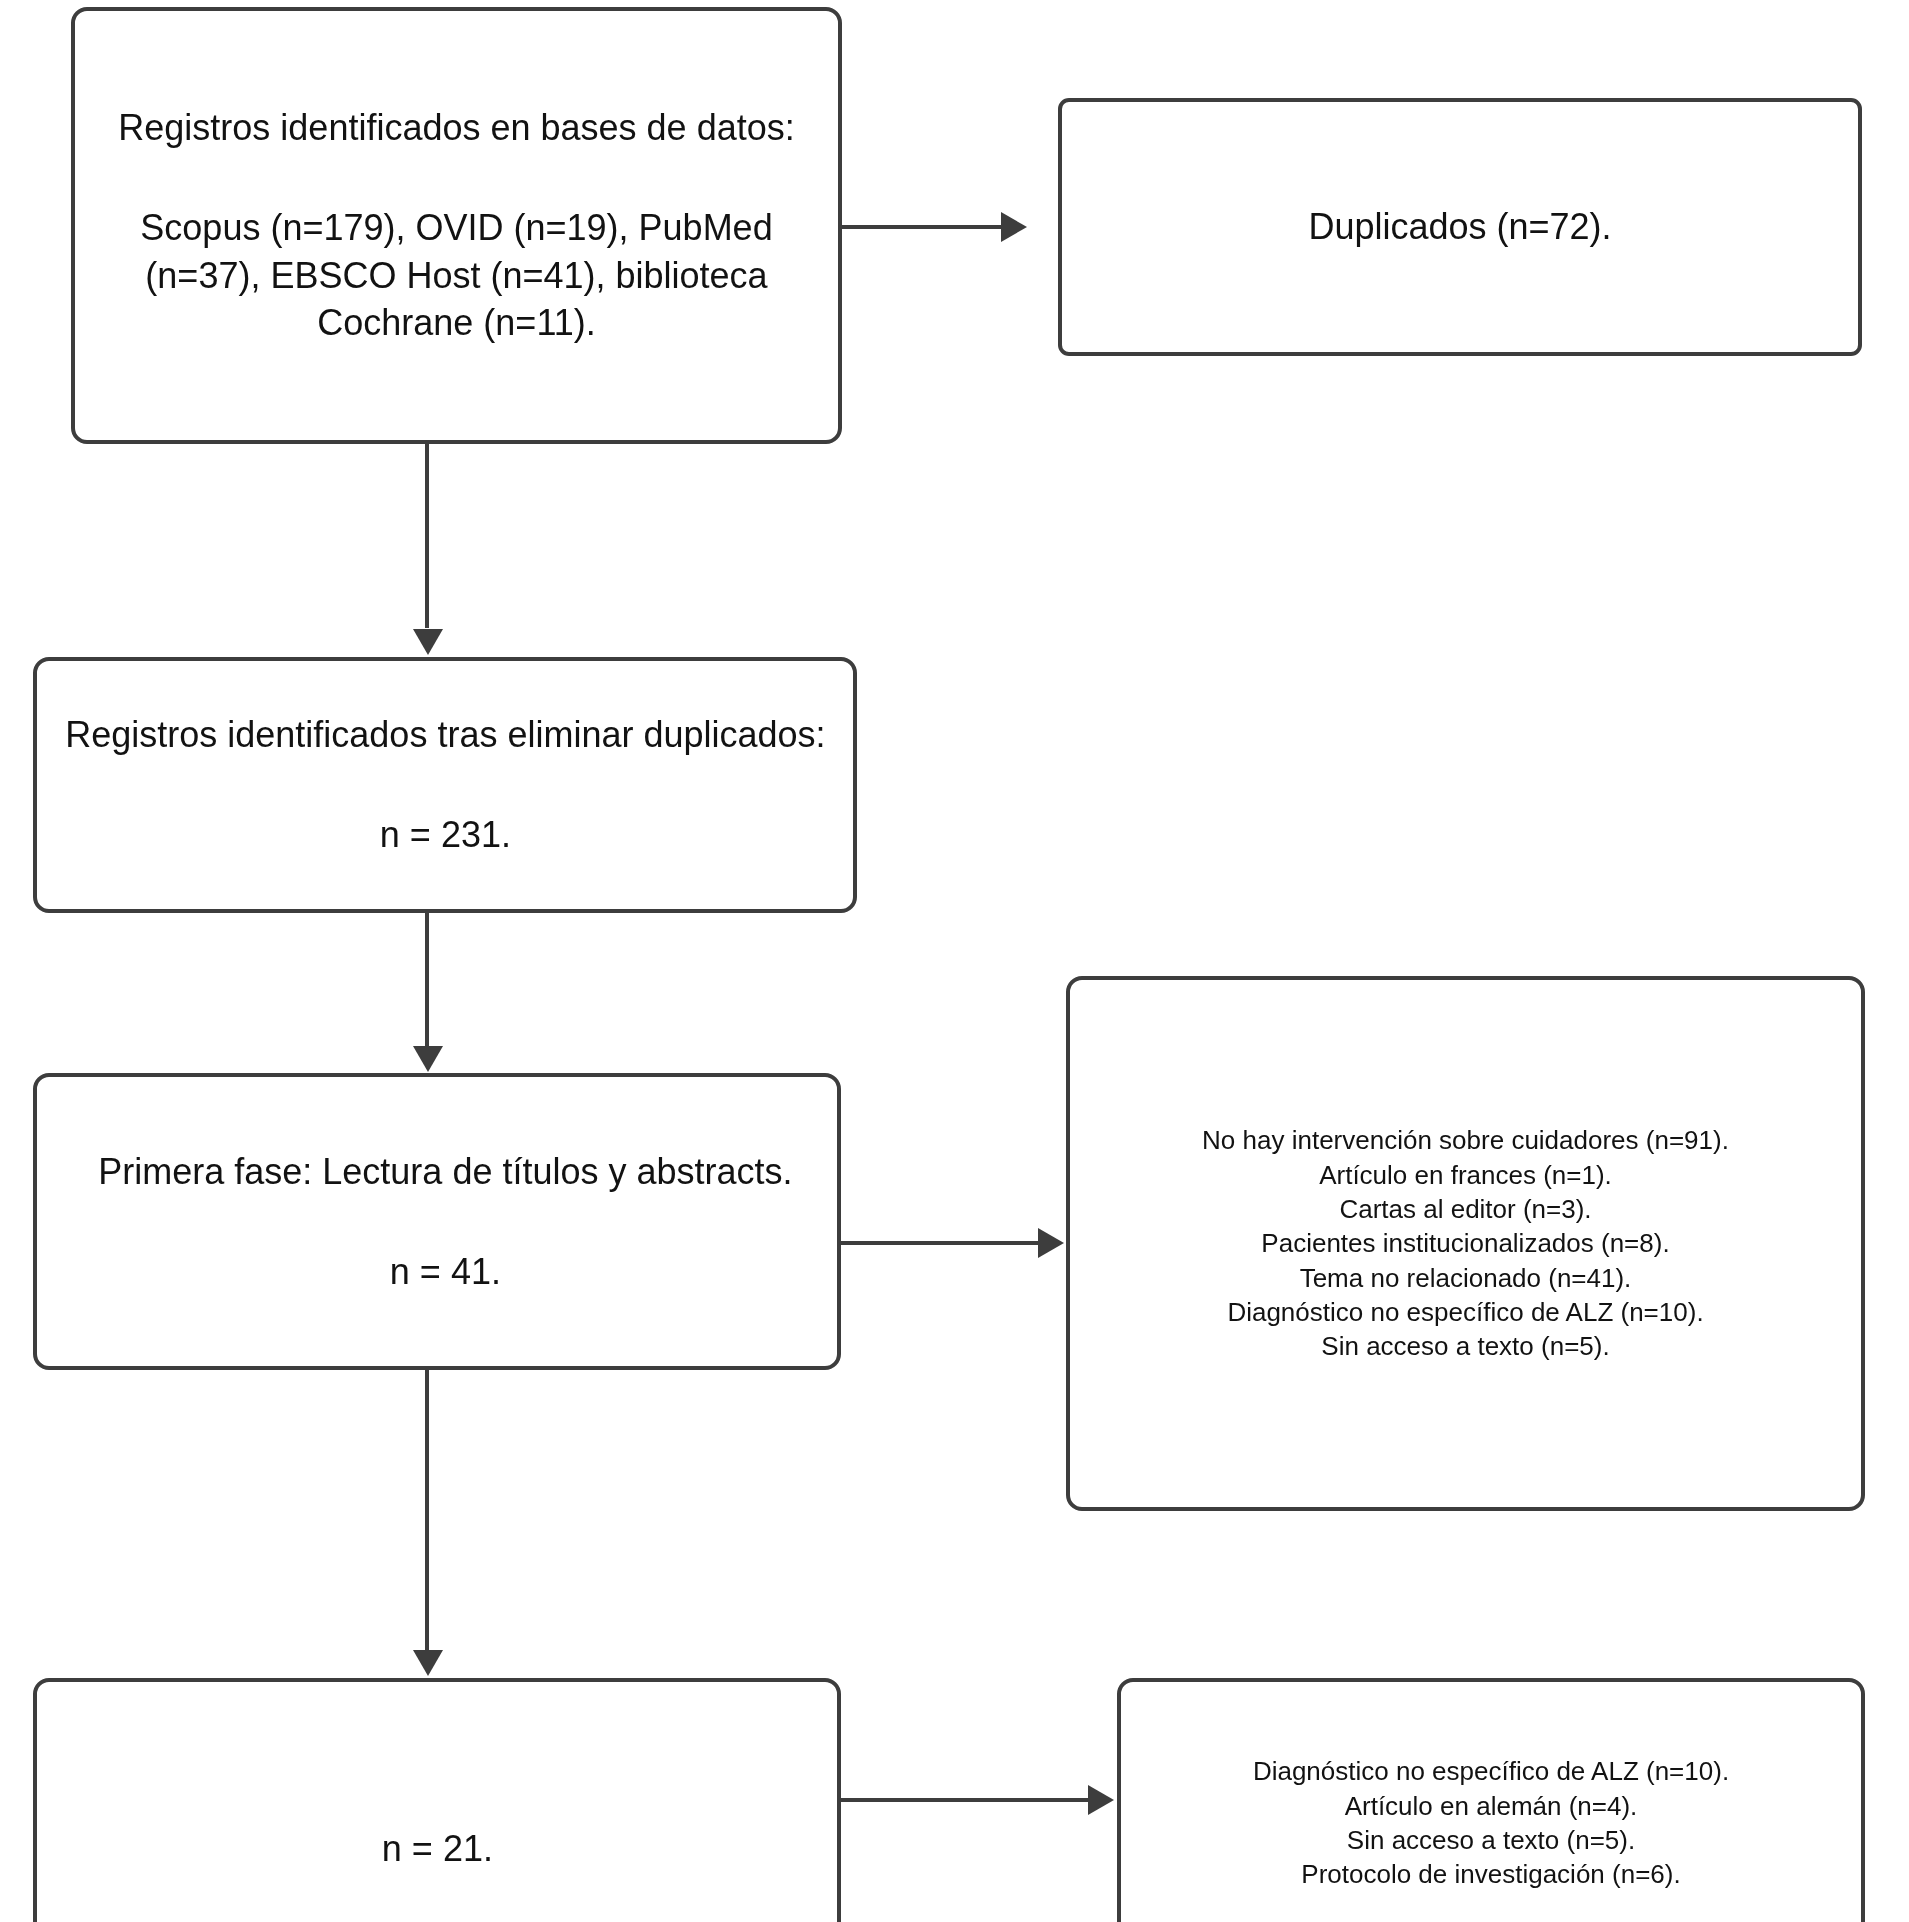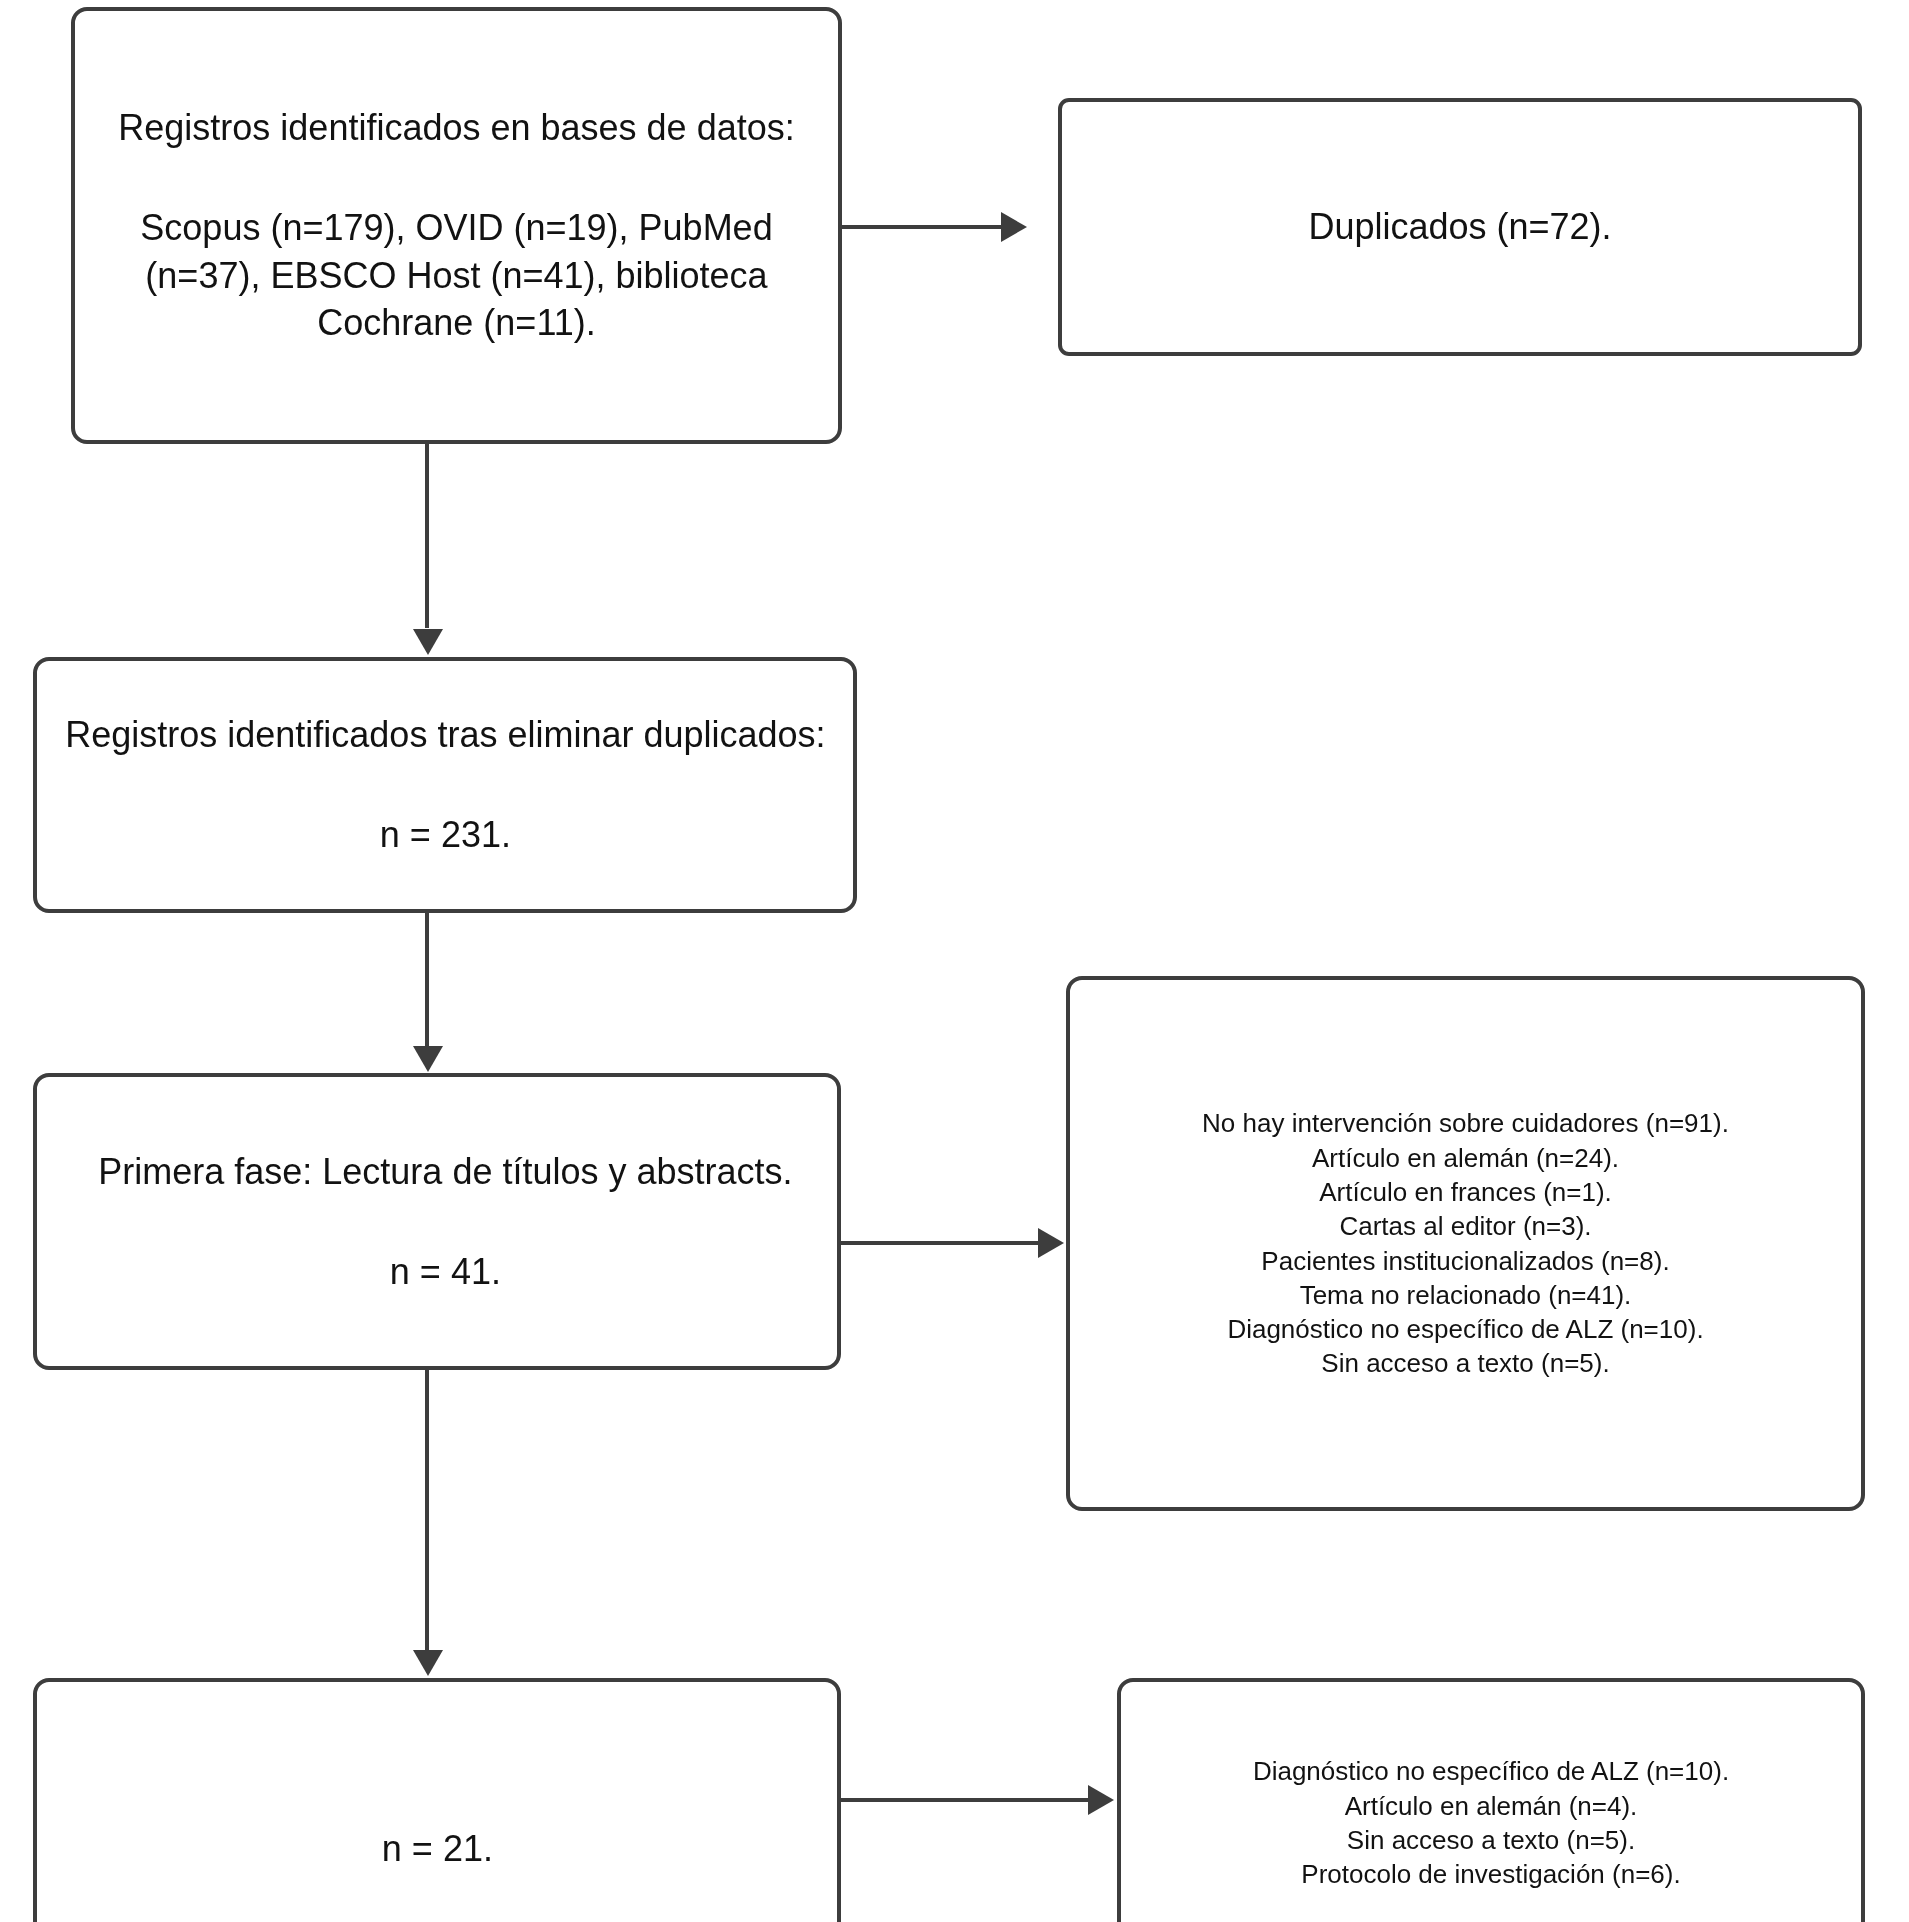--- a/index.html
+++ b/index.html
@@ -106,21 +106,20 @@
   <div class="node fs-main" style="left:4.4px; top:1073px; width:808px; height:297px;padding-left:16px;">
     <div class="inner">
       <p>Primera fase: Lectura de títulos y abstracts.</p>
       <p class="gap-before">n = 41.</p>
     </div>
   </div>
 
   <div class="node fs-list" style="left:1066px; top:976px; width:799px; height:535px;">
     <div class="inner">
       <p>No hay intervención sobre cuidadores (n=91).</p>
-      <p>Artículo en alemán (n=24).</p>
       <p>Artículo en frances (n=1).</p>
       <p>Cartas al editor (n=3).</p>
       <p>Pacientes institucionalizados (n=8).</p>
       <p>Tema no relacionado (n=41).</p>
       <p>Diagnóstico no específico de ALZ (n=10).</p>
       <p>Sin acceso a texto (n=5).</p>
     </div>
   </div>
 
   <div class="conn h" style="left:813px; top:1241px; width:225px;"></div>

